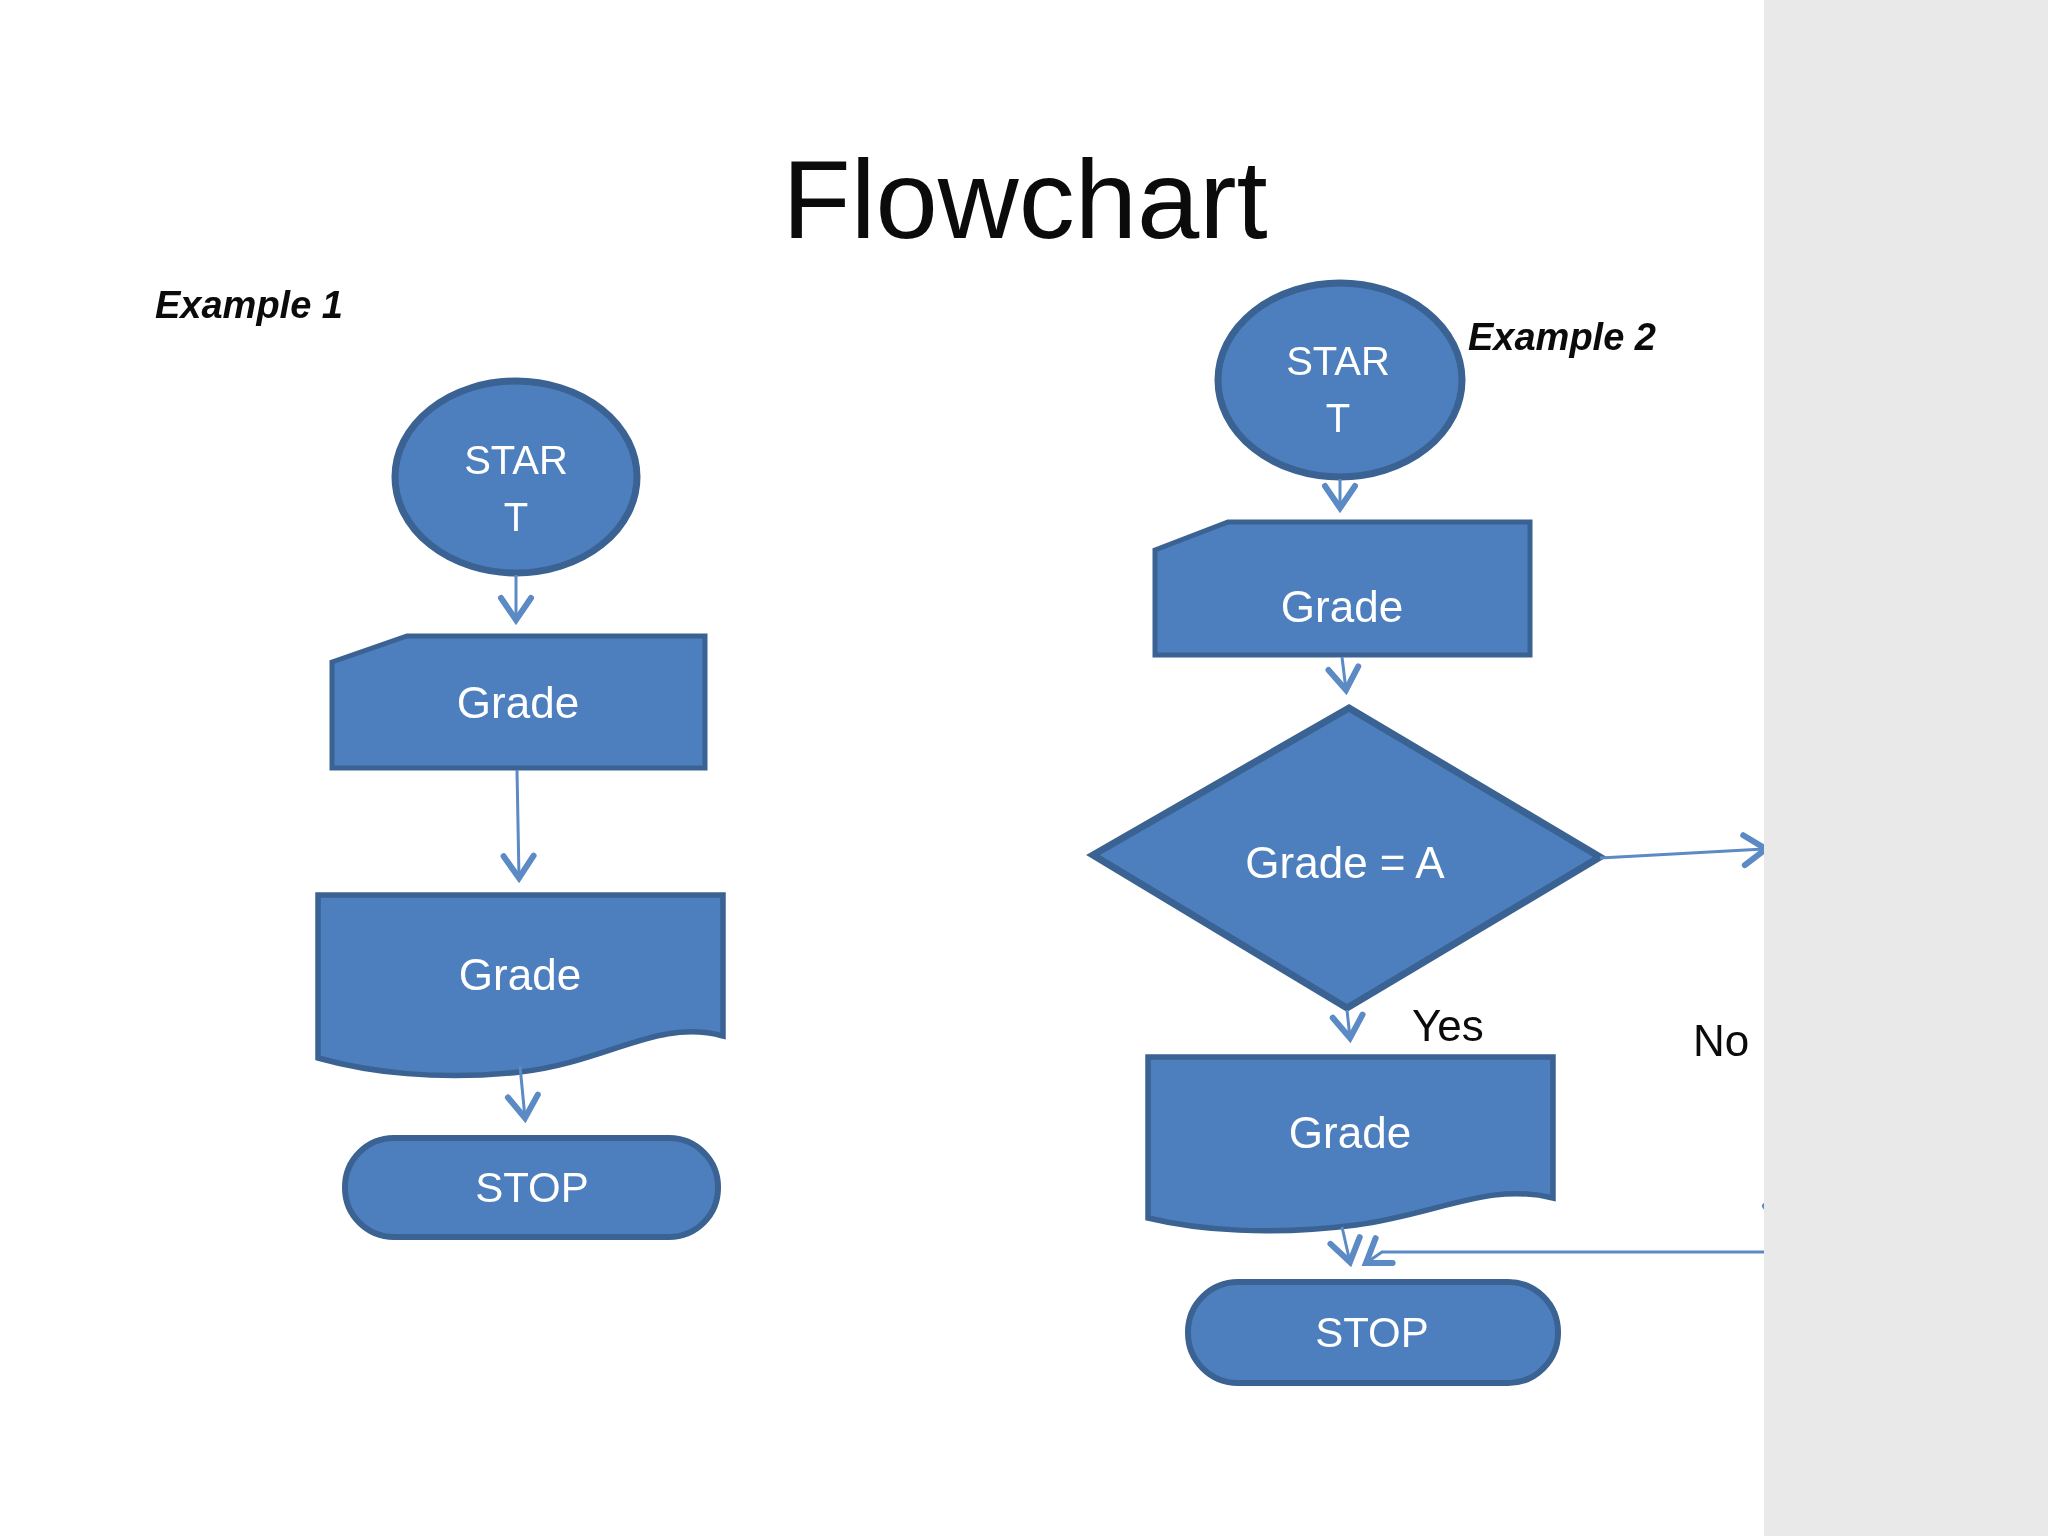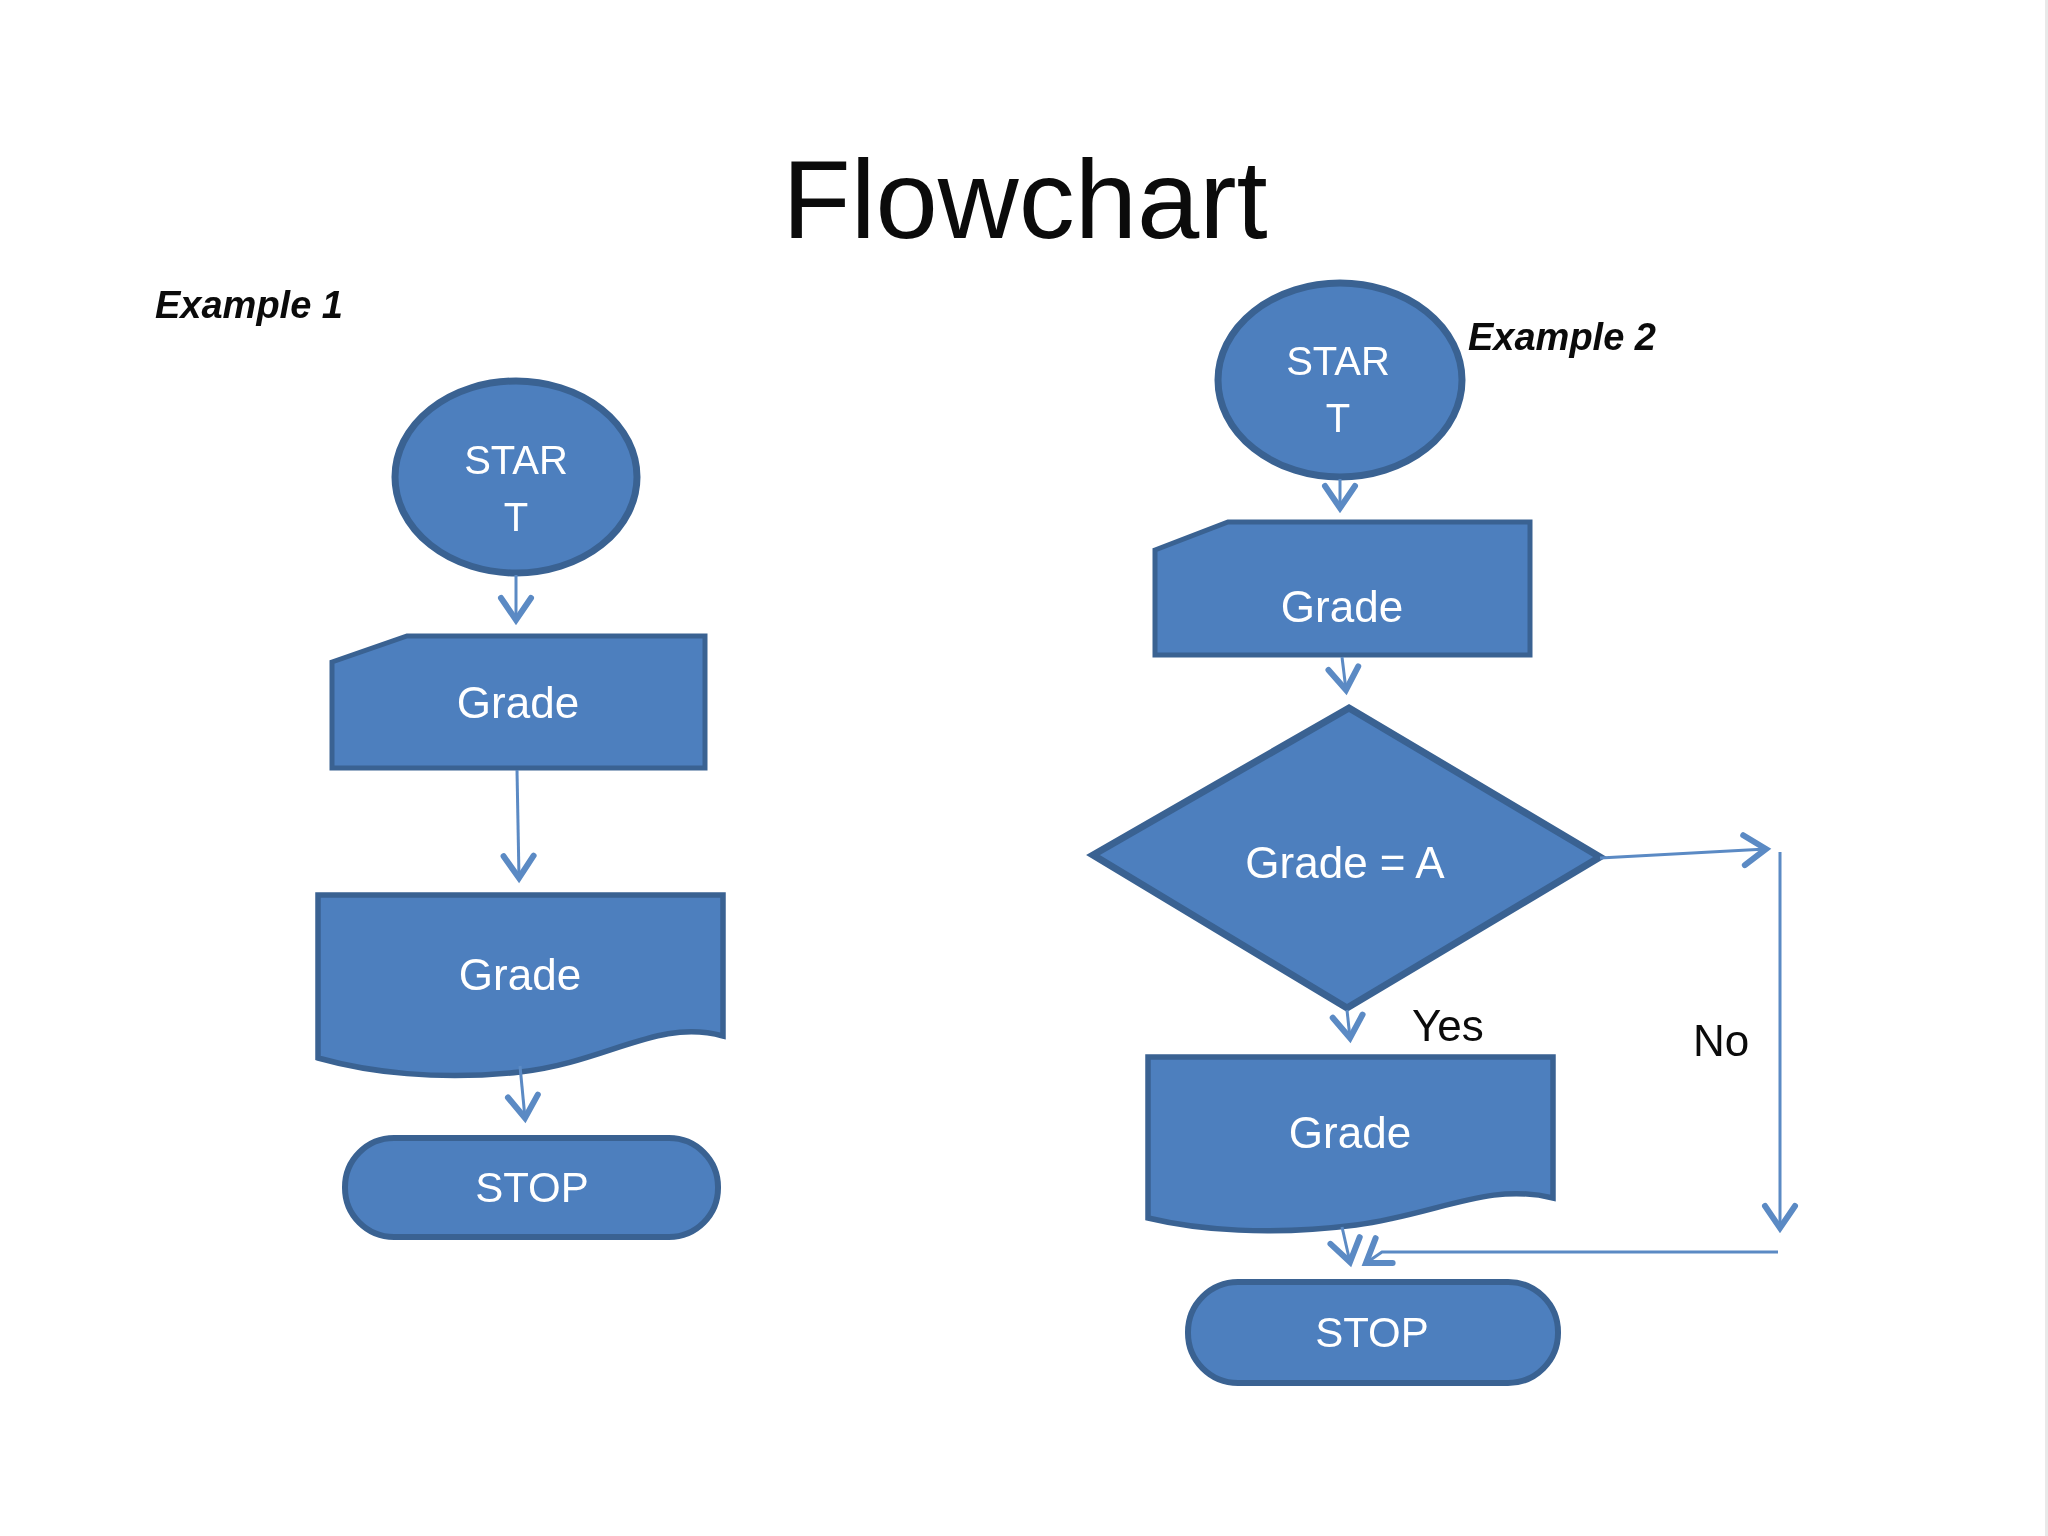--- a/index.html
+++ b/index.html
@@ -1,18 +1,18 @@
 <!DOCTYPE html>
 <html><head>
 <meta charset="utf-8">
 <style>
   html,body{margin:0;padding:0;background:#e9e9e9;}
   .stage{
     position:relative;
-    width:2045px;height:1536px;
+    width:1764px;height:1536px;
     background:#ffffff;
     overflow:hidden;
     font-family:"Liberation Sans", sans-serif;
   }
   svg{position:absolute;left:0;top:0;display:block;}
   .shape{fill:#4d7fbe;stroke:#3a6292;}
   .connector{fill:none;stroke:#5b8ac4;stroke-width:3;}
   .chev{fill:none;stroke:#5b8ac4;stroke-width:6;stroke-linecap:round;}
   .node-text{fill:#ffffff;font-family:"Liberation Sans",sans-serif;}
   .black-text{fill:#0b0b0b;font-family:"Liberation Sans",sans-serif;}

